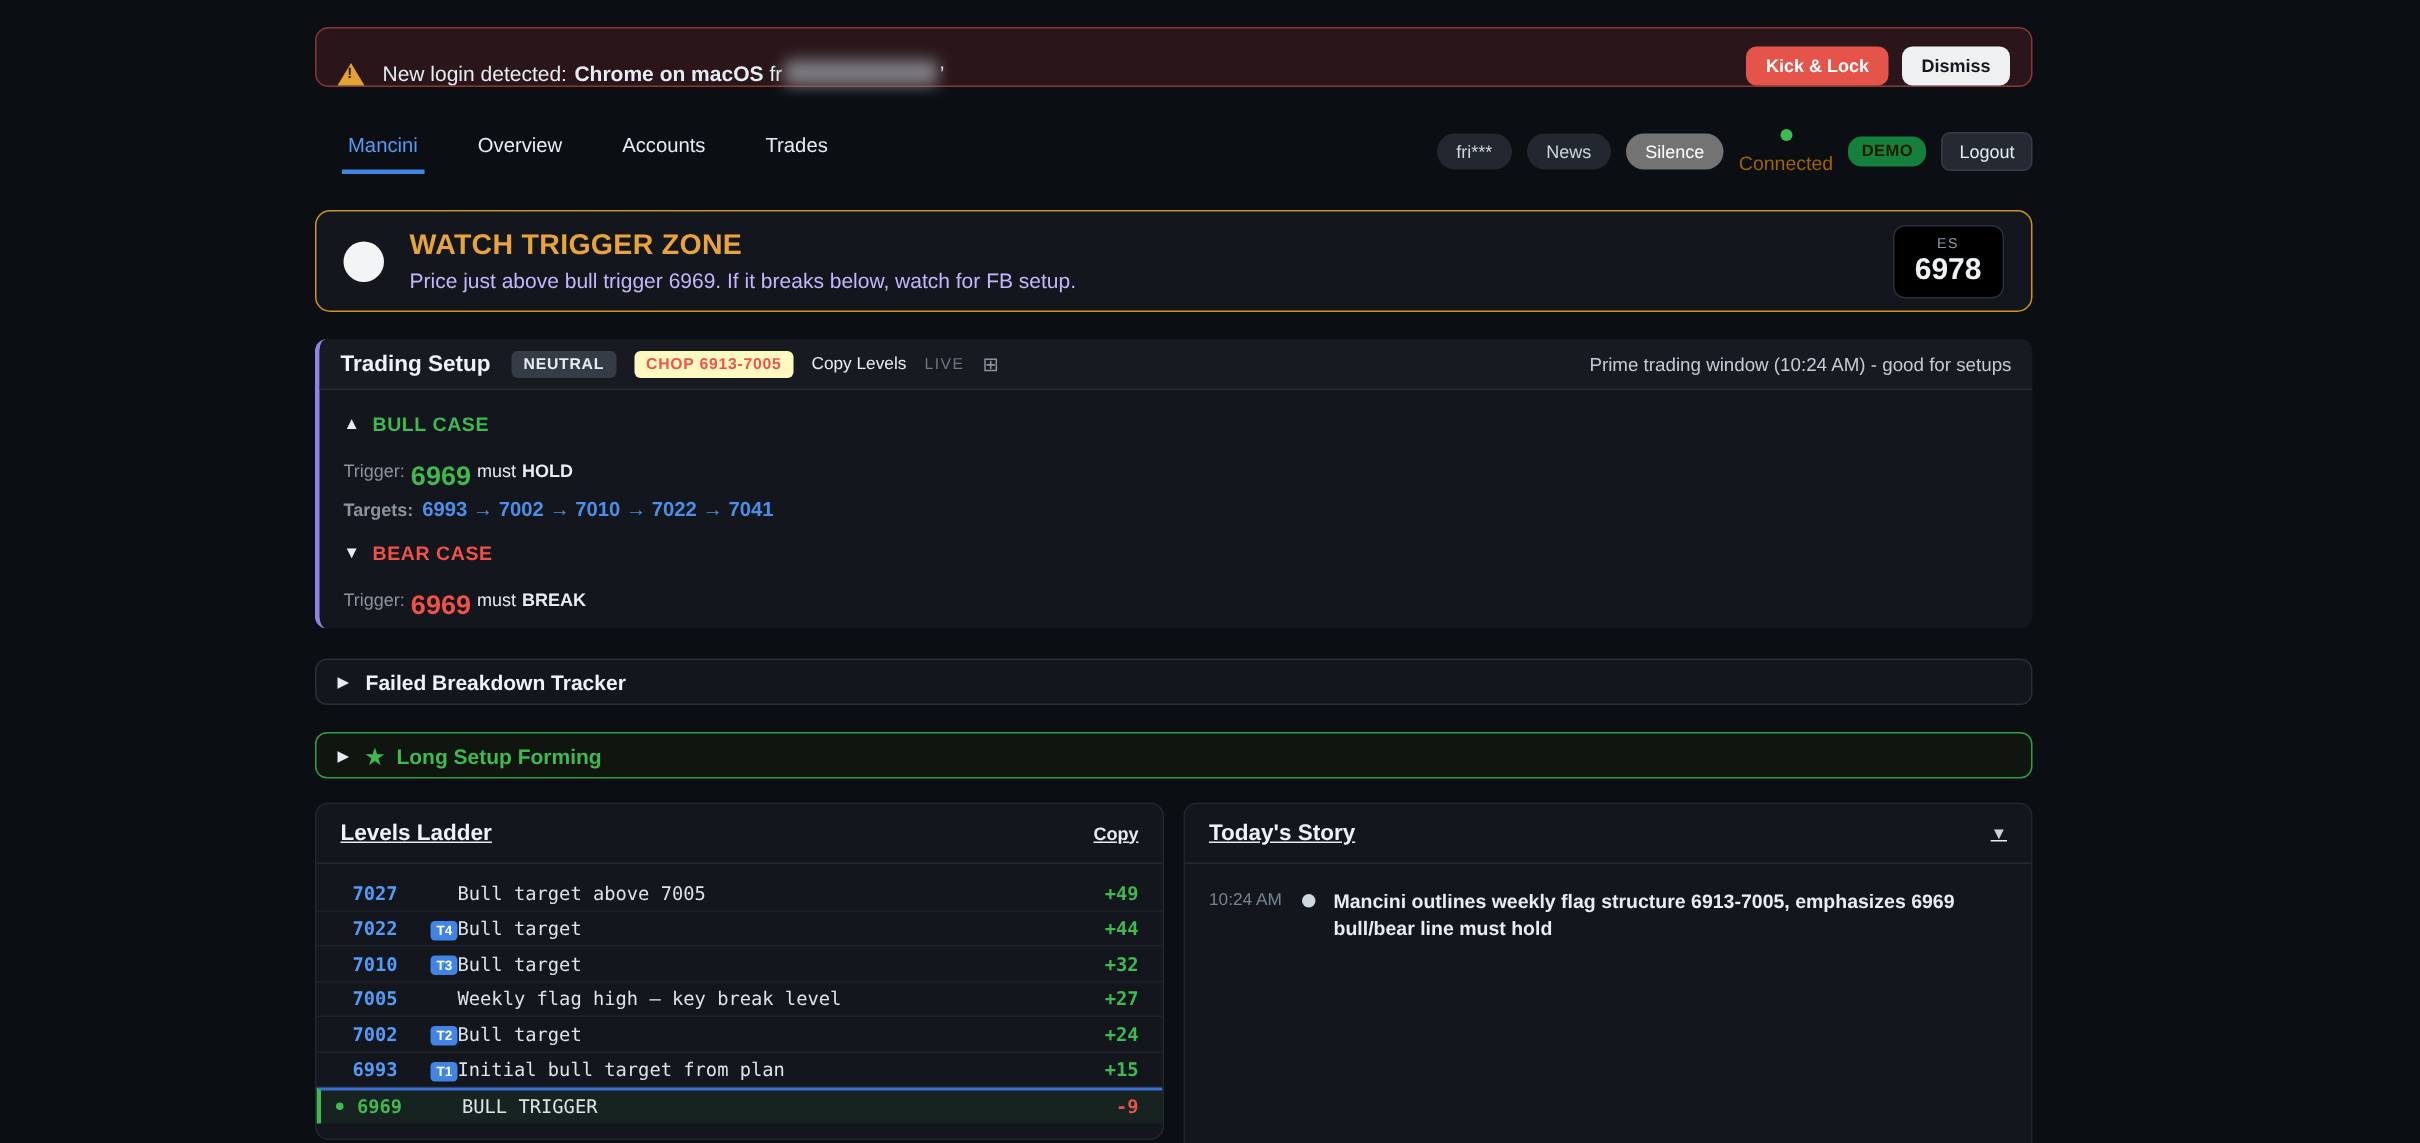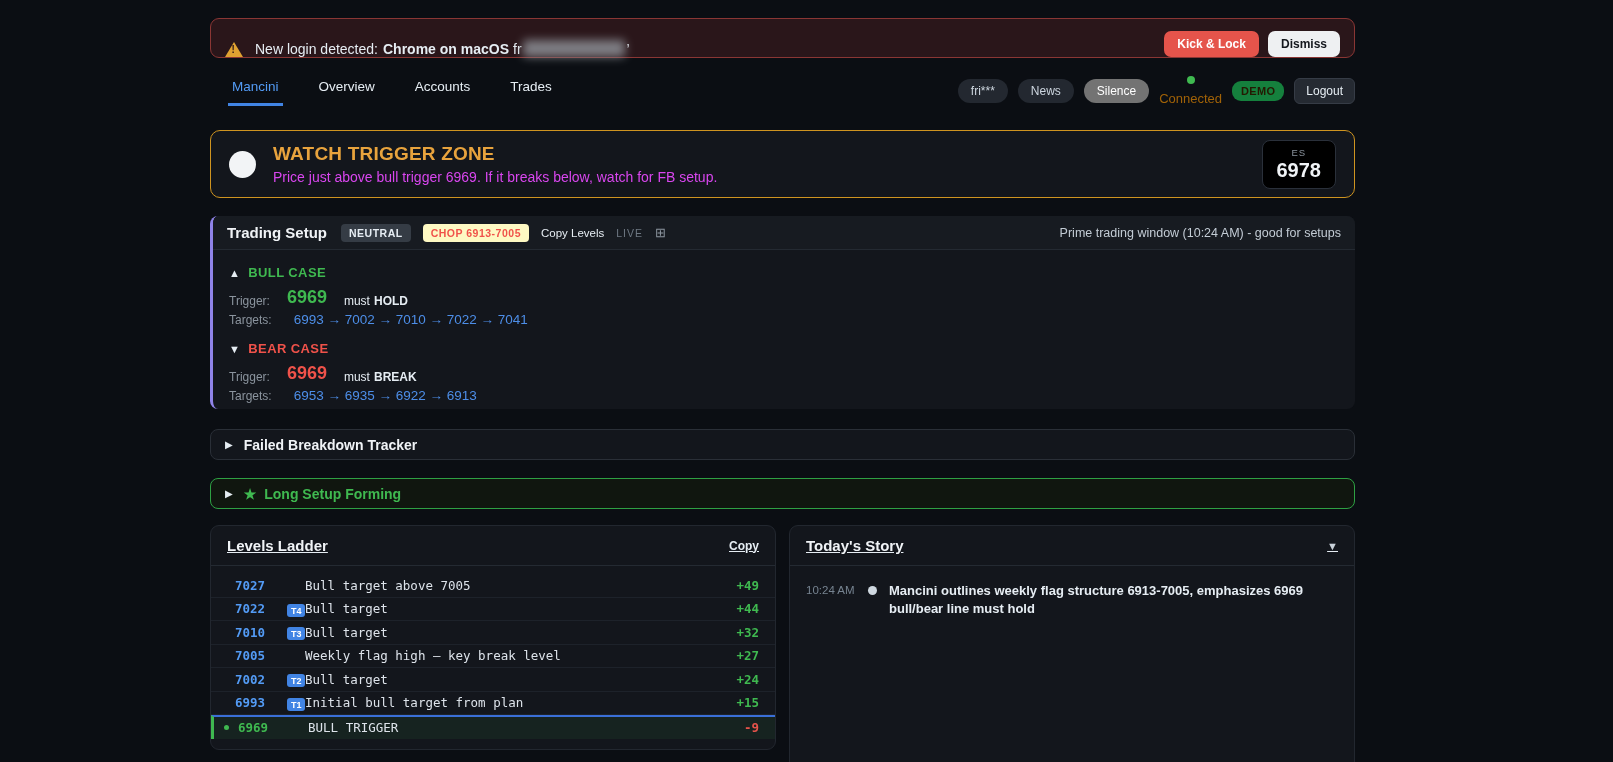--- a/index.html
+++ b/index.html
@@ -22,40 +22,40 @@
   .banner-text b { margin:0 4px 0 5px; }
   .blur-chip { display:inline-block; width:102px; height:17px; margin:0 2px 0 1px; border-radius:3px;
     background:#8d9096; filter:blur(5px); opacity:.85; }
   .banner-spacer { flex:1; }
   .btn-kick { background:#e5544b; color:#fff; font-size:12px; font-weight:bold; border:none;
     border-radius:7px; padding:6px 13px; margin-right:9px; cursor:pointer; }
   .btn-dismiss { background:#eef0f2; color:#14171d; font-size:12px; font-weight:bold; border:none;
     border-radius:7px; padding:6px 13px; cursor:pointer; }
 
   
-  .nav { margin-top:18px; height:30px; display:flex; align-items:center; }
+  .nav { margin-top:28px; height:30px; display:flex; align-items:center; }
   .tabs { display:flex; gap:32px; margin-left:18px; }
   .tab { font-size:13.5px; color:#e6edf3; padding:3px 4px 9px; cursor:pointer; }
   .tab.active { color:#539bf5; border-bottom:3px solid #4184e4; }
   .nav-right { margin-left:auto; display:flex; align-items:center; gap:10px; }
   .pill { background:#232830; color:#cdd6df; font-size:12px; border-radius:999px; padding:5px 13px; }
   .pill-green { background:#737373; color:#fff; font-weight:normal; }
   .conn { display:flex; align-items:center; gap:7px; font-size:13px; color:#a16207;flex-direction:column; }
   .conn-dot { width:8px; height:8px; border-radius:50%; background:#3fb950; }
   .badge-demo { background:#15803d; color:#241a02; font-size:11px; font-weight:bold; border-radius:9px; padding:4px 9px; letter-spacing:.3px; }
   .btn-logout { background:#252a32; color:#e6edf3; font-size:12px; border:1px solid #363c46; border-radius:6px; padding:5px 11px; cursor:pointer; }
 
   
   .watch {
     margin-top:24px; height:68px; display:flex; align-items:center;
     background:#13161c; border:1.5px solid #cf9420; border-radius:10px; padding:0 18px;
   }
   .watch-circle { width:27px; height:27px; border-radius:50%; background:#f2f4f6; margin-right:17px; flex:none; }
   .watch-title { font-size:19px; font-weight:bold; color:#e8a33d; letter-spacing:.2px; }
-  .watch-msg { font-size:14px; color:#d946ef; margin-top:4px; }
+  .watch-msg { font-size:14px; color:#c4b5fd; margin-top:4px; }
   .watch-spacer { flex:1; }
   .quote-box { background:#000000; border:1px solid #2a303a; border-radius:8px; padding:6px 14px; text-align:center; }
   .quote-sym { font-size:9.5px; color:#8b949e; letter-spacing:1px; }
   .quote-price { font-size:20px; font-weight:bold; color:#f0f3f6; margin-top:1px; }
 
   
   .setup { margin-top:18px; height:193px; background:#13161c; border-radius:8px;
     border-left:3px solid #8f83e8; overflow:hidden; }
   .setup-head { height:34px; display:flex; align-items:center; gap:12px; padding:0 14px;
     background:#171b21; border-bottom:1px solid #242a32; }
@@ -64,28 +64,28 @@
   .badge-chop { background:#fef9c3; color:#f0524a; font-size:10.5px; font-weight:bold; border-radius:4px; padding:3px 8px; letter-spacing:.5px; }
   .copy-levels { font-size:11.5px; font-weight:normal; color:#e6edf3; cursor:pointer; }
   .live { font-size:10.5px; color:#6e7883; letter-spacing:1px; }
   .grid-ic { font-size:13px; color:#8b949e; cursor:pointer; }
   .setup-note { margin-left:auto; font-size:12.5px; color:#c3ccd5; }
   .setup-body { padding:15px 16px; }
   .case-head { display:flex; align-items:center; gap:8px; font-size:13px; font-weight:bold; letter-spacing:.4px; }
   .case-head .tri { color:#e6edf3; font-size:11px; }
   .case-bull { color:#3fb950; }
   .case-bear { color:#f0524a; }
-  .trig-row { margin:7px 0 4px; display:flex; align-items:flex-end; gap:17px; }
+  .trig-row { margin:17px 0 4px; display:flex; align-items:flex-start; gap:4px; }
   .lbl { font-size:12px; color:#8b949e; }
   .trig-val { font-size:18px; font-weight:bold; }
   .trig-val.bull { color:#3fb950; }
   .trig-val.bear { color:#f0524a; }
   .cond { font-size:12px; color:#e6edf3; }
   .cond b { margin-left:4px; }
-  .targets-row { display:flex; align-items:baseline; gap:22px; margin-bottom:14px; }
+  .targets-row { display:flex; align-items:baseline; gap:6px; margin-bottom:14px;font-weight:bold; }
   .targets { font-size:13.5px; color:#4d8ee8; }
 
   
   .collapse { margin-top:20px; height:31px; display:flex; align-items:center; gap:11px;
     background:#13161c; border:1px solid #2a2f37; border-radius:8px; padding:0 14px; cursor:pointer; }
   .caret { font-size:10px; color:#e6edf3; }
   .collapse-title { font-size:14px; font-weight:bold; color:#f0f3f6; }
   .collapse.green { margin-top:18px; border:1px solid #2ea043; background:#10160f; }
   .collapse.green .collapse-title { color:#3fb950; display:flex; align-items:center; gap:8px; }
   .star { color:#3fb950; font-size:14px; }

